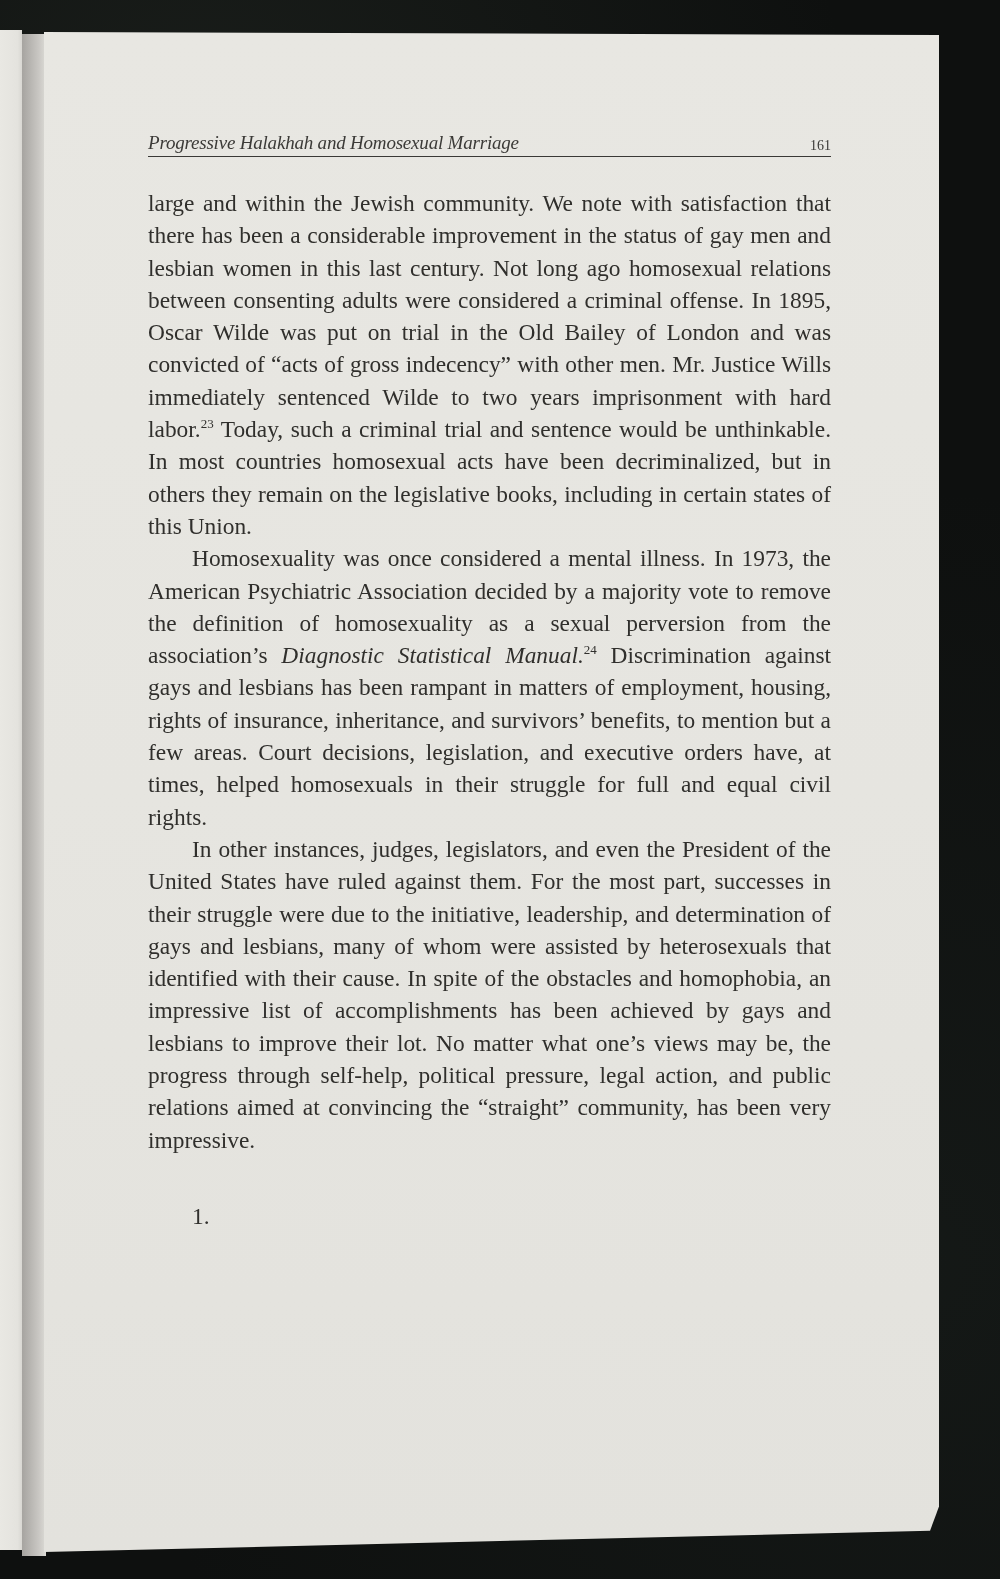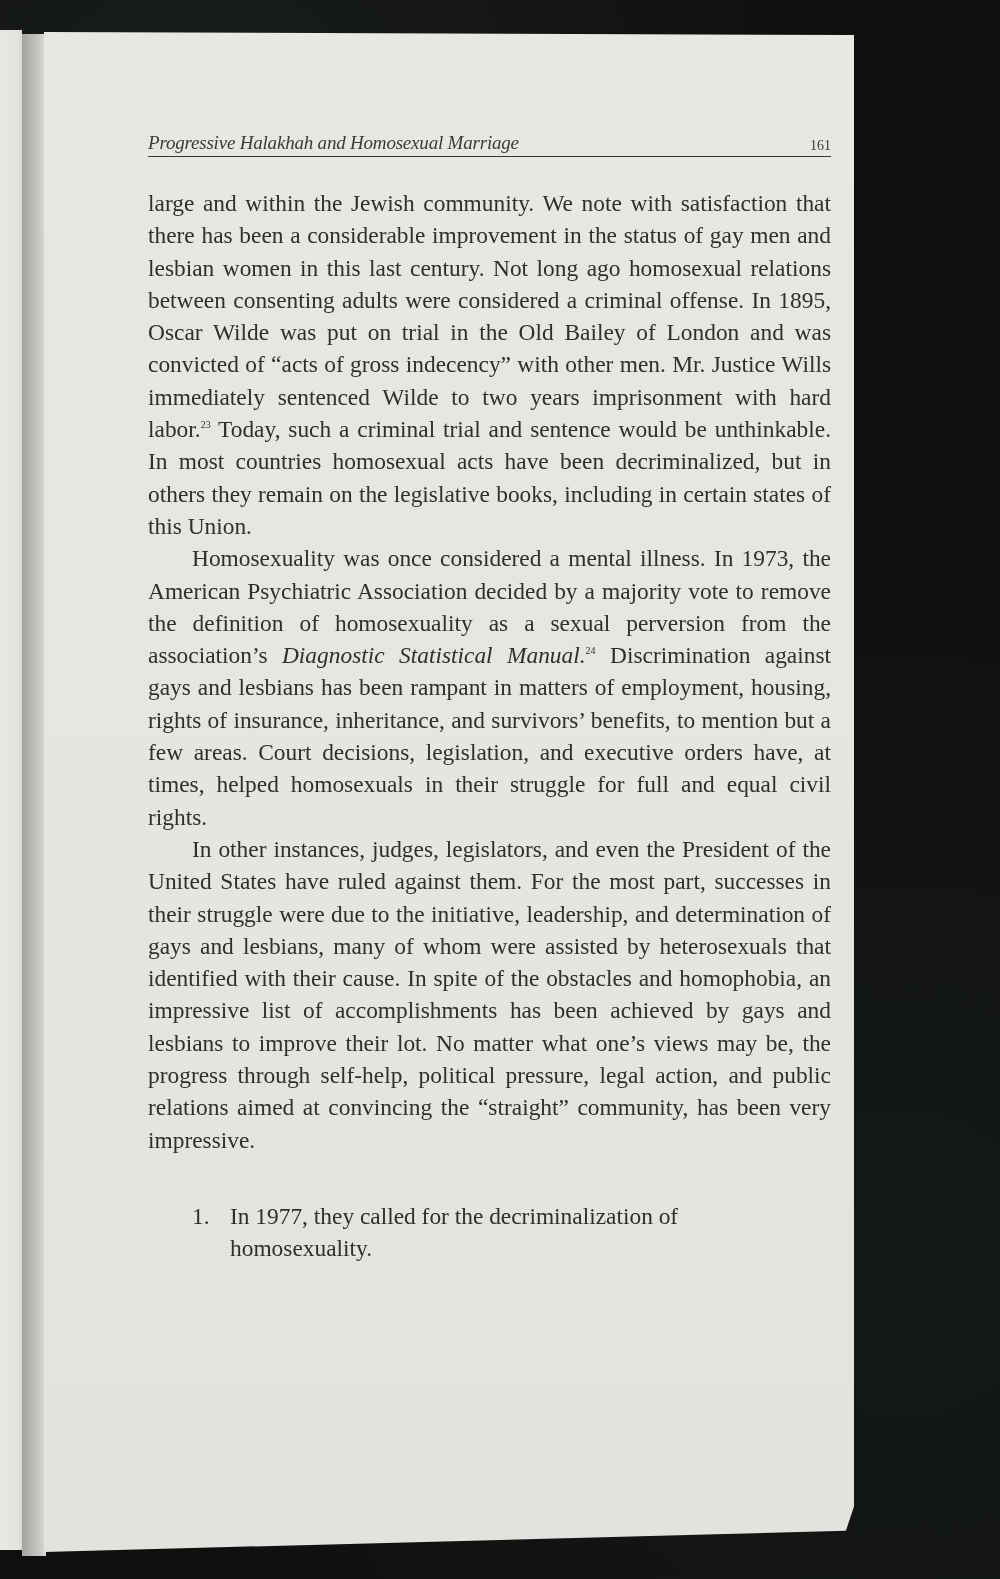--- a/index.html
+++ b/index.html
@@ -40,21 +40,21 @@
       top: 34px;
       width: 24px;
       height: 1522px;
       background: linear-gradient(90deg, #a6a4a0 0%, #bab8b4 40%, #c9c7c3 70%, #dcdbd6 100%);
     }
     
     .page {
       position: absolute;
       left: 44px;
       top: 32px;
-      width: 810px;
+      width: 895px;
       height: 1520px;
       background: linear-gradient(180deg, #e8e7e2 0%, #e6e5e0 50%, #e3e2dd 100%);
       border-radius: 0 0 14px 0;
       clip-path: polygon(0 0, 100% 0.2%, 100% 97%, 99% 98.6%, 0 100%);
     }
     .page-inner {
       position: absolute;
       left: 104px;
       top: 0;
       width: 683px;
@@ -94,21 +94,21 @@
       color: #302f2c;
       hyphens: manual;
     }
     .body-text p {
       margin: 0;
     }
     .body-text p.indent {
       text-indent: 44px;
     }
     sup {
-      font-size: 10px;
+      font-size: 13px;
       line-height: 0;
       vertical-align: 9px;
     }
     em { font-style: italic; }
     .list {
       margin: 44px 0 0 0;
       padding: 0;
       list-style: none;
     }
     .list-item {
@@ -145,19 +145,18 @@
       <p><span>large and within the Jewish community. We note with satisfac­tion that there has been a considerable improvement in the status of gay men and lesbian women in this last century. Not long ago homosexual relations between consenting adults were consid­ered a criminal offense. In 1895, Oscar Wilde was put on trial in the Old Bailey of London and was convicted of “acts of gross indecency” with other men. Mr. Justice Wills immediately sen­tenced Wilde to two years imprisonment with hard labor.</span><sup>23</sup><span> Today, such a criminal trial and sentence would be unthinkable. In most countries homosexual acts have been decriminalized, but in others they remain on the legislative books, including in certain states of this Union.</span></p>
 
       <p class="indent"><span>Homosexuality was once considered a mental illness. In 1973, the American Psychiatric Association decided by a major­ity vote to remove the definition of homosexuality as a sexual perversion from the association’s </span><em>Diagnostic Statistical Manual.</em><sup>24</sup><span> Discrimination against gays and lesbians has been rampant in matters of employment, housing, rights of insurance, inheri­tance, and survivors’ benefits, to mention but a few areas. Court decisions, legislation, and executive orders have, at times, helped homosexuals in their struggle for full and equal civil rights.</span></p>
 
       <p class="indent">In other instances, judges, legislators, and even the President of the United States have ruled against them. For the most part, successes in their struggle were due to the initiative, leadership, and determination of gays and lesbians, many of whom were assisted by heterosexuals that identified with their cause. In spite of the obstacles and homophobia, an impressive list of accom­plishments has been achieved by gays and lesbians to improve their lot. No matter what one’s views may be, the progress through self-help, political pressure, legal action, and public rela­tions aimed at convincing the “straight” community, has been very impressive.</p>
 
 
       <ol class="list">
         <li class="list-item">
           <span class="list-num">1.</span>
-          <span class="list-text">In 1977, they called for the decriminalization of homosexuality.</span>
         </li>
       </ol>
     </div>
 
   </div>
 </div>
 
 </body></html>

